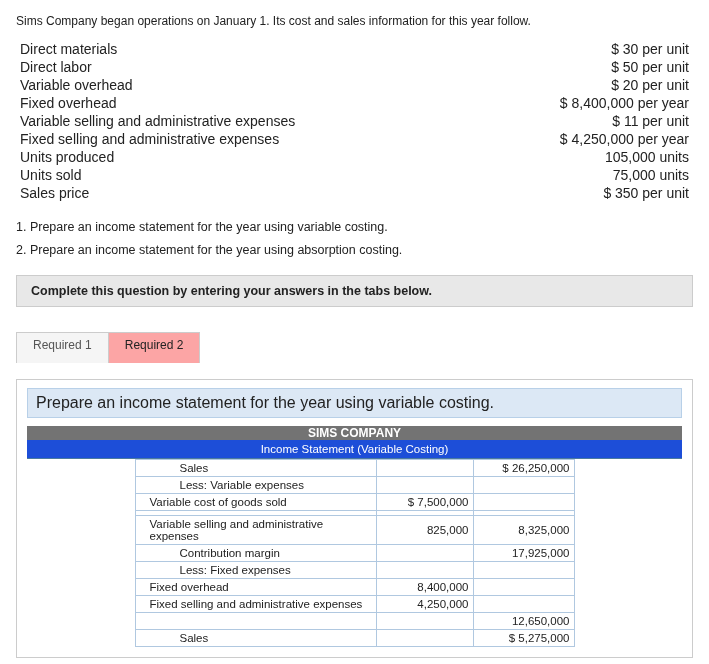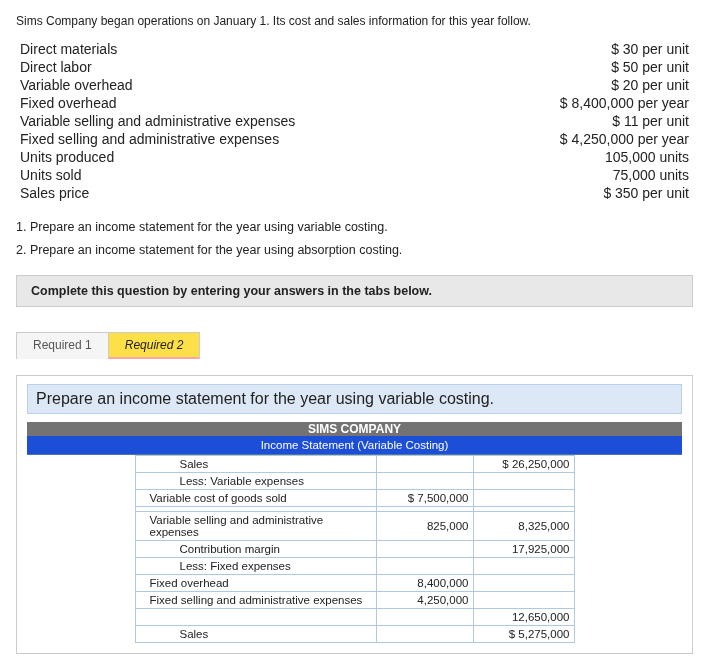--- a/index.html
+++ b/index.html
@@ -52,24 +52,23 @@
     .tab {
       padding: 5px 16px;
       font-size: 12px;
       cursor: pointer;
       border-right: 1px solid #ccc;
       background: #f5f5f5;
       color: #555;
     }
     .tab:last-child { border-right: none; }
     .tab.active {
-      background: #fde047;
+      background: #fca5a5;
       color: #222;
-      border-bottom: 2px solid #fca5a5;
-      font-style: italic;
+      border-bottom: 6px solid #fca5a5;
     }
     .tab-content-area {
       border: 1px solid #ccc;
       padding: 8px 10px 10px 10px;
       background: #fff;
     }
     .tab-description {
       background: #dce8f5;
       padding: 5px 8px;
       font-size: 16px;

